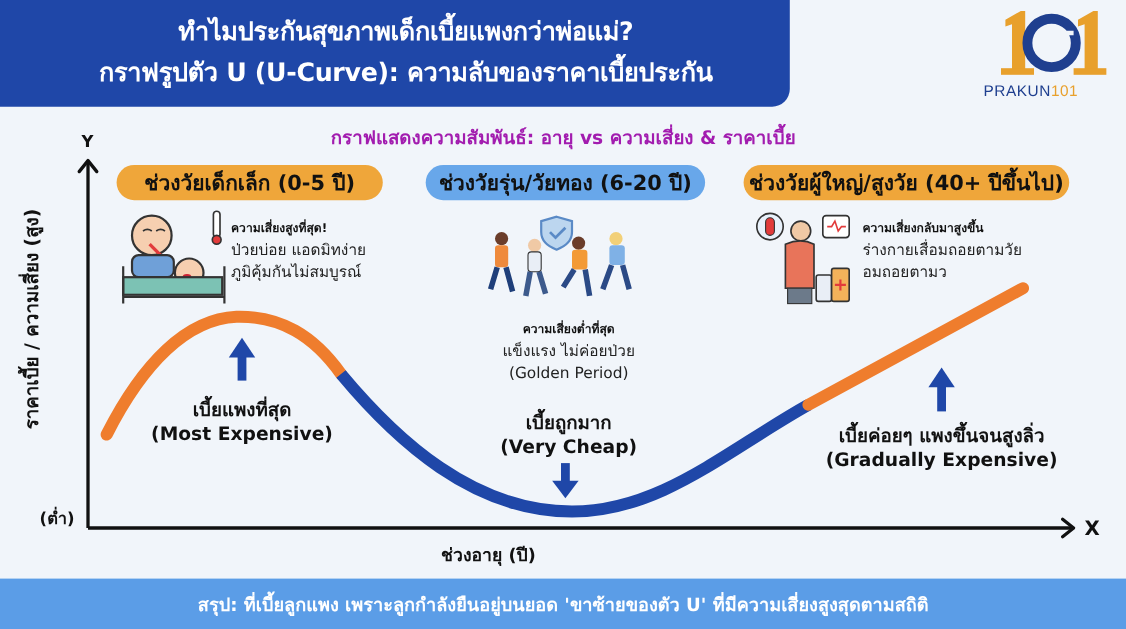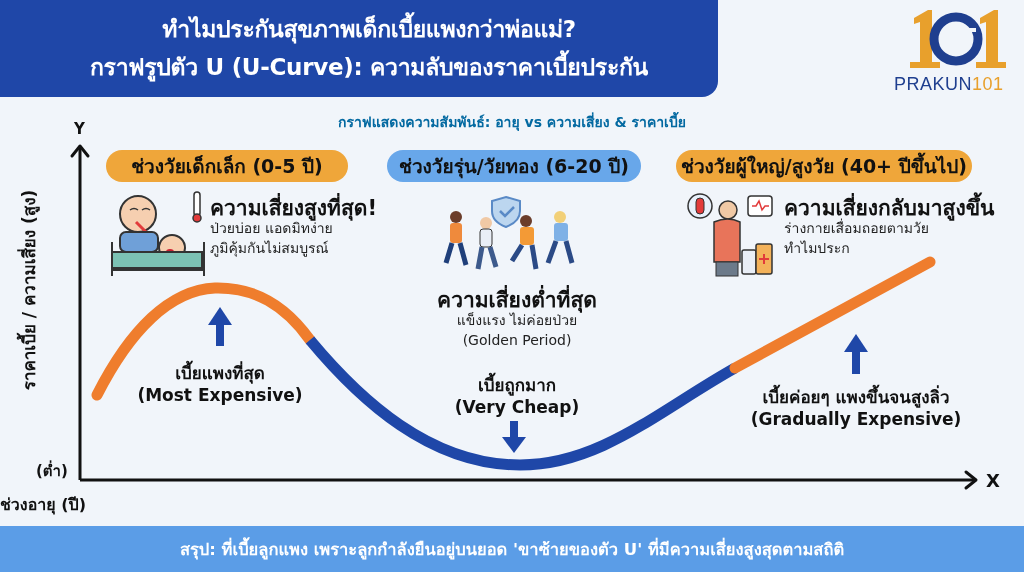--- a/index.html
+++ b/index.html
@@ -2,33 +2,33 @@
 <html><head>
 <meta charset="utf-8">
 <style>
   * { margin:0; padding:0; box-sizing:border-box; }
   html, body { width:1024px; height:572px; overflow:hidden; }
   body { background:#f1f5fa; font-family:"DejaVu Sans","Liberation Sans",sans-serif; position:relative; color:#111; }
   .header-banner { position:absolute; left:0; top:0; width:718px; height:97px; background:#1f47a8; border-bottom-right-radius:16px; padding:10px 0 0 20px;text-align:center; }
   .header-banner .line { color:#fff; font-weight:bold; font-size:23px; line-height:38px; white-space:nowrap; letter-spacing:-0.3px; }
   .logo { position:absolute; left:900px; top:8px; width:110px; height:88px; }
   .logo .num { position:absolute; left:6px; top:0; width:100px; height:62px; }
-  .logo .brand { position:absolute; left:-6px; top:66px; font-size:18px; color:#1f3f8f; letter-spacing:0.5px; white-space:nowrap; font-family:"Liberation Sans",sans-serif; }
+  .logo .brand { position:absolute; left:-6px; top:66px; font-size:14px; color:#1f3f8f; letter-spacing:0.5px; white-space:nowrap; font-family:"Liberation Sans",sans-serif; }
   .logo .brand b { color:#e8a02c; font-weight:normal; }
-  .chart-title { position:absolute; left:0; width:1024px; top:111px; text-align:center; font-size:14px; font-weight:bold; color:#0369a1; white-space:nowrap; }
+  .chart-title { position:absolute; left:0; width:1024px; top:111px; text-align:center; font-size:17px; font-weight:bold; color:#a21caf; white-space:nowrap; }
   .pill { position:absolute; height:32px; border-radius:16px; font-weight:bold; font-size:19px; display:flex; align-items:center; justify-content:center; white-space:nowrap; color:#111; }
   .pill.orange { background:#efa63a; }
   .pill.blue { background:#68a7ea; }
   .note { position:absolute; font-size:14px; line-height:20px; white-space:nowrap; color:#222; }
-  .note .strong { font-weight:bold; color:#111; font-size:21px; }
+  .note .strong { font-weight:bold; color:#111; font-size:11px; }
   .center-note { text-align:center; }
   .label-big { position:absolute; text-align:center; font-weight:bold; font-size:17px; line-height:22px; white-space:nowrap; color:#111; }
   .axis-y-label { position:absolute; left:28px; top:290px; transform:translate(-50%,-50%) rotate(-90deg); font-weight:bold; font-size:17px; white-space:nowrap; color:#111; }
   .axis-tick { position:absolute; font-weight:bold; font-size:15px; color:#111; }
-  .axis-x-label { position:absolute; left:0; width:888px; top:492px; font-weight:bold; font-size:16px; color:#111; }
+  .axis-x-label { position:absolute; left:0; width:888px; top:492px; text-align:center; font-weight:bold; font-size:16px; color:#111; }
   .footer-banner { position:absolute; left:0; top:526px; width:1024px; height:46px; background:#5b9de7; color:#fff; font-weight:bold; font-size:16.5px; display:flex; align-items:center; justify-content:center; white-space:nowrap; }
   svg.chart { position:absolute; left:0; top:0; width:1024px; height:572px; }
   .icon { position:absolute; }
 </style>
 </head>
 <body>
 
 <div class="header-banner">
   <div class="line">ทำไมประกันสุขภาพเด็กเบี้ยแพงกว่าพ่อแม่?</div>
   <div class="line">กราฟรูปตัว U (U-Curve): ความลับของราคาเบี้ยประกัน</div>
@@ -147,20 +147,20 @@
   <rect x="30" y="70" width="22" height="14" fill="#6c7a8a" stroke="#333" stroke-width="1"></rect>
   <rect x="62" y="4" width="24" height="20" rx="3" fill="#fff" stroke="#333" stroke-width="1.5"></rect>
   <path d="M66 14 l4 0 l3 -5 l3 9 l3 -4 l4 0" stroke="#e23b3b" stroke-width="1.5" fill="none"></path>
   <rect x="56" y="58" width="14" height="24" rx="2" fill="#e9eef6" stroke="#333" stroke-width="1.5"></rect>
   <rect x="70" y="52" width="16" height="30" rx="2" fill="#f3b25a" stroke="#333" stroke-width="1.5"></rect>
   <path d="M78 62 v10 M73 67 h10" stroke="#e23b3b" stroke-width="2"></path>
 </svg>
 <div class="note" style="left:784px; top:198px;">
   <div class="strong">ความเสี่ยงกลับมาสูงขึ้น</div>
   <div>ร่างกายเสื่อมถอยตามวัย</div>
-  <div>ทำไมประก</div>
+  <div>อมถอยตามว</div>
 </div>
 <div class="label-big" style="left:718px; top:386px; width:276px;">
   <div>เบี้ยค่อยๆ แพงขึ้นจนสูงลิ่ว</div>
   <div>(Gradually Expensive)</div>
 </div>
 
 <div class="footer-banner">สรุป: ที่เบี้ยลูกแพง เพราะลูกกำลังยืนอยู่บนยอด 'ขาซ้ายของตัว U' ที่มีความเสี่ยงสูงสุดตามสถิติ</div>
 
 </body></html>

